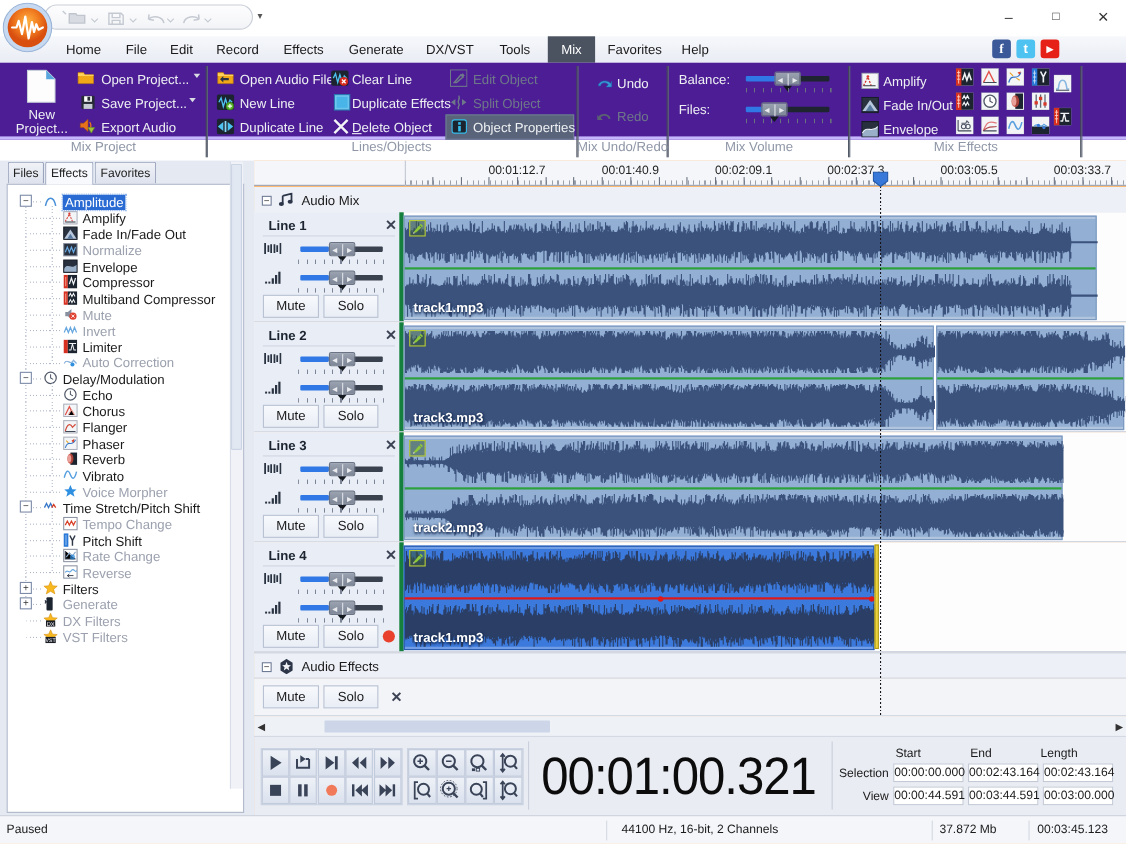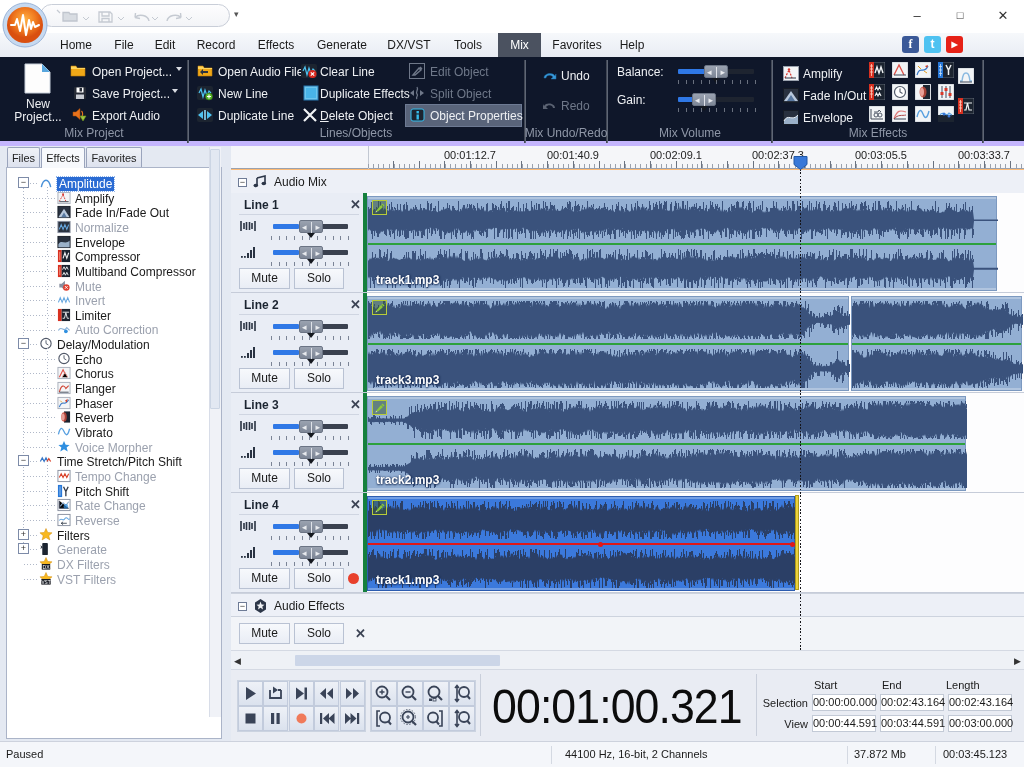--- a/index.html
+++ b/index.html
@@ -8,21 +8,21 @@
 #titlebar{left:0;top:0;width:1024px;height:33px;background:#fff}
 #qat{left:40px;top:4px;width:190px;height:23px;border:1px solid #c9ced8;border-radius:12px;background:linear-gradient(#fdfdfe,#f3f4f7)}
 #title{left:380px;top:8px;width:260px;text-align:center;color:#222;font-size:12px}
 .winbtn{position:absolute;top:0;width:44px;height:31px;color:#333;text-align:center;line-height:31px;font-size:13px}
 
 #menubar{left:0;top:33px;width:1024px;height:24px;background:linear-gradient(#f6f8fb,#e9ecf4)}
 .mitem{position:absolute;top:0;height:24px;line-height:24px;color:#1a1a1a;font-size:12px;text-align:center}
 #mix{background:#4b5260;color:#fff}
 .soc{position:absolute;top:3px;width:17px;height:17px;border-radius:3px;color:#fff;text-align:center;line-height:17px;font-size:12px;font-weight:bold}
 
-#ribbon{left:0;top:57px;width:1024px;height:89px;background:#0f172a;border-bottom:5px solid #c4b5fd}
+#ribbon{left:0;top:57px;width:1024px;height:70px;background:#4c1d95;border-bottom:3px solid #c4b5fd}
 .rsep{position:absolute;top:3px;height:83px;width:1px;background:#5e6675;box-shadow:-1px 0 0 #414754}
 .rlabel{position:absolute;top:69px;height:14px;color:#8f97a7;font-size:12px;text-align:center;width:160px}
 .ritem{position:absolute;height:20px;color:#eef0f3;font-size:12px}
 .ritem.dis{color:#6f7889}
 .rtext{position:absolute;left:21px;top:3px;white-space:nowrap}
 .darr{position:absolute;top:8px;width:0;height:0;border-left:3.5px solid transparent;border-right:3.5px solid transparent;border-top:4px solid #d9dce2}
 
 #leftpanel{left:0;top:146px;width:231px;height:595px;background:#e4e9f2}
 .tab{position:absolute;top:1px;height:20px;background:linear-gradient(#f0f2f7,#dde2ee);border:1px solid #9aa4bc;border-bottom:none;border-radius:2px 2px 0 0;text-align:center;line-height:20px;color:#222;font-size:11px}
 .tab.active{background:#f7f9fc;height:21px;z-index:2}
@@ -242,21 +242,21 @@
 <div class="ritem" style="left:540px;top:66px">
     <span class="rtext">Undo</span>
   </div>
 <svg class="abs" style="left:541px;top:98px" width="17" height="15" viewBox="0 0 17 15">
     <path d="M14 10 C14 5 5 4 3 8 L2 6 L2 11 L7 11 L5 9 C7 6 12 7 12 10 Z" fill="#5a6272"></path>
   </svg>
 <div class="ritem dis" style="left:540px;top:96px">
     <span class="rtext">Redo</span>
   </div>
 <div class="abs" style="left:617px;top:65px;color:#eef0f3">Balance:</div>
-<div class="abs" style="left:617px;top:93px;color:#eef0f3">Gain:</div>
+<div class="abs" style="left:617px;top:93px;color:#eef0f3">Files:</div>
 <div class="slider" style="left:678px;top:67px">
     <div class="sl-blue" style="width:30px"></div>
     <div class="sl-dark" style="left:30px;width:46px;background:#1e2430"></div>
     <div class="sl-handle" style="left:26px">
       <div class="sl-mid"></div>
     </div>
     <div class="sl-tri" style="left:34px"></div>
   </div>
 <div class="ticks" style="left:678px;top:80px;background:repeating-linear-gradient(90deg,#69707e 0 1px,transparent 1px 7.7px)"></div>
 <div class="slider" style="left:678px;top:95px">

